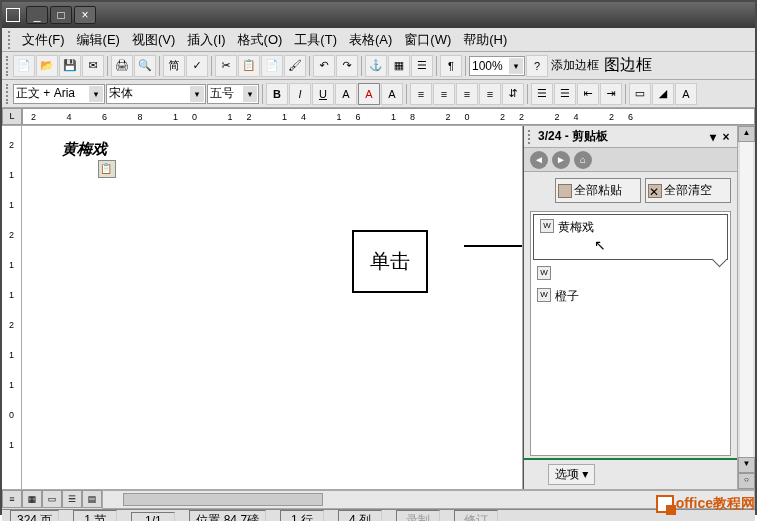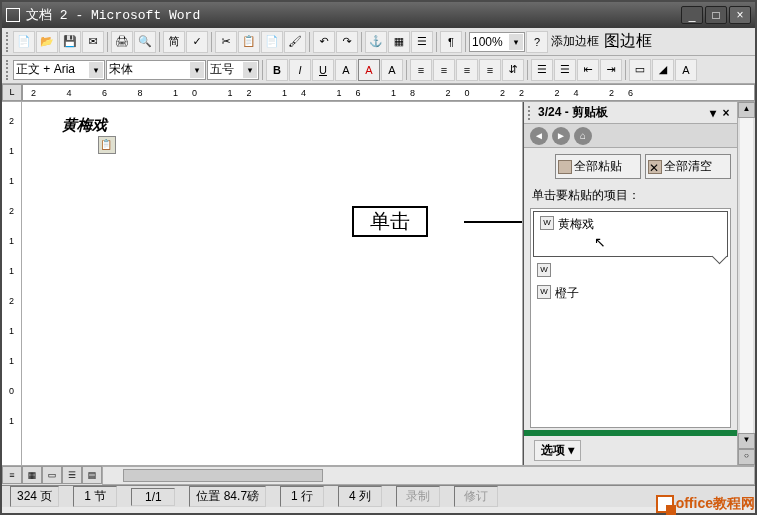--- a/index.html
+++ b/index.html
@@ -23,21 +23,21 @@
 .tcombo span { padding-right: 16px; white-space: nowrap; }
 .ruler { height: 18px; background: #f0f0f0; border-bottom: 1px solid #aaa; display: flex; }
 .ruler .marker { width: 20px; background: #ddd; border: 1px solid #999; font-size: 9px; text-align: center; line-height: 14px; }
 .ruler .ticks { flex: 1; background: #fff; border: 1px solid #999; font-size: 9px; letter-spacing: 14px; padding-left: 8px; white-space: nowrap; overflow: hidden; display: flex; align-items: center; }
 .content { display: flex; height: 363px; position: relative; }
 .vruler { width: 20px; background: #fff; border-right: 1px solid #aaa; font-size: 9px; display: flex; flex-direction: column; align-items: center; padding-top: 4px; }
 .vruler div { margin: 10px 0; }
 .docarea { flex: 1; background: #fff; position: relative; overflow: hidden; border-right: 1px solid #aaa; }
 .doctext { position: absolute; top: 14px; left: 40px; font-size: 15px; font-weight: bold; font-style: italic; font-family: "SimHei", sans-serif; }
 .pasteicon { position: absolute; top: 34px; left: 76px; width: 18px; height: 18px; border: 1px solid #888; background: #e0e0d0; font-size: 10px; text-align: center; line-height: 16px; }
-.callout { position: absolute; top: 104px; left: 330px; border: 2px solid #000; padding: 0 16px; font-size: 20px; background: #fff; z-index: 5; }
+.callout { position: absolute; top: 104px; left: 330px; border: 2px solid #000; padding: 16px 16px; font-size: 20px; background: #fff; z-index: 5; }
 .callout-line { position: absolute; top: 119px; left: 442px; width: 234px; height: 2px; background: #000; z-index: 5; }
 .scrollv { width: 18px; background: #e0e0e0; border-left: 1px solid #aaa; position: relative; }
 .scrollv .track { position: absolute; top: 16px; bottom: 32px; left: 2px; right: 2px; background: #f4f4f4; }
 .scrollv .btn { height: 16px; background: #ccc; border: 1px solid #999; font-size: 8px; text-align: center; line-height: 12px; }
 .scrollv .btn.bot { position: absolute; bottom: 16px; left: 0; right: 0; }
 .scrollv .btn.bot2 { position: absolute; bottom: 0; left: 0; right: 0; }
 .taskpane { width: 214px; background: #e8e8e8; border-left: 1px solid #555; display: flex; flex-direction: column; }
 .tp-head { height: 22px; padding: 2px 4px; display: flex; align-items: center; font-size: 12px; font-weight: bold; border-bottom: 1px solid #aaa; }
 .tp-head .grip { width: 6px; border-left: 2px dotted #888; height: 14px; margin-right: 4px; }
 .tp-head .dd { width: 12px; text-align: center; }
@@ -48,21 +48,21 @@
 .tp-btns .b { flex: 1; border: 1px solid #888; background: #f0f0f0; font-size: 12px; padding: 3px 2px; display: flex; align-items: center; gap: 2px; cursor: pointer; }
 .tp-btns .b .ic { width: 14px; height: 14px; background: #cba; border: 1px solid #876; }
 .tp-label { padding: 2px 8px; font-size: 12px; }
 .tp-list { flex: 1; margin: 2px 6px; border: 1px solid #999; background: #fff; overflow: hidden; }
 .tp-item { padding: 4px 6px; font-size: 12px; display: flex; align-items: flex-start; gap: 4px; cursor: pointer; }
 .tp-item .ic { width: 14px; height: 14px; background: #eee; border: 1px solid #888; flex-shrink: 0; font-size: 8px; text-align: center; line-height: 12px; }
 .tp-item.hi { border: 1px solid #555; margin: 2px; position: relative; }
 .tp-item.hi::after { content: ""; position: absolute; right: 2px; bottom: -6px; width: 10px; height: 10px; border-right: 1px solid #555; border-bottom: 1px solid #555; transform: rotate(45deg); background: #fff; }
 .tp-item .cursor { position: absolute; left: 60px; top: 22px; font-size: 14px; pointer-events: none; }
 .tp-item .lines { font-size: 11px; line-height: 14px; }
-.tp-foot { padding: 4px 10px; border-top: 6px solid #15803d; font-weight: bold; }
+.tp-foot { padding: 4px 24px; border-top: 2px solid #15803d; }
 .tp-foot .opt { display: inline-block; border: 1px solid #aaa; padding: 1px 6px; font-size: 12px; background: #f0f0f0; cursor: pointer; }
 .bottom { height: 20px; display: flex; background: #e0e0e0; border-top: 1px solid #aaa; }
 .viewbtns { display: flex; }
 .viewbtns .v { width: 20px; height: 18px; border: 1px solid #999; background: #ddd; font-size: 9px; text-align: center; line-height: 16px; cursor: pointer; }
 .hscroll { flex: 1; background: #e8e8e8; border: 1px solid #aaa; position: relative; }
 .hscroll .thumb { position: absolute; left: 20px; top: 2px; bottom: 2px; width: 200px; background: #ccc; border: 1px solid #999; }
 .statusbar { height: 22px; background: #e0e0e0; border-top: 1px solid #888; display: flex; align-items: center; font-size: 12px; padding: 0 8px; gap: 14px; }
 .statusbar .cell { border: 1px inset #ccc; padding: 1px 6px; min-width: 44px; text-align: center; }
 .statusbar .dim { color: #999; }
 .watermark { position: absolute; bottom: 8px; right: 8px; font-size: 14px; color: #d25b0e; font-weight: bold; display: flex; align-items: center; gap: 2px; }
@@ -72,28 +72,39 @@
 .fmt-i { font-style: italic; }
 .fmt-u { text-decoration: underline; }
 .fmt-color { color: #c00; border: 1px solid #888; }
 </style>
 </head>
 <body>
 
 <div class="window">
   <div class="titlebar">
     <div class="icon"></div>
-    <div class="title">文档 2 - Microsoft Word</div>
     <div class="winbtns">
       <div class="winbtn">_</div>
       <div class="winbtn">□</div>
       <div class="winbtn close">×</div>
     </div>
   </div>
 
+  <div class="menubar">
+    <div class="handle"></div>
+    <div class="item">文件(F)</div>
+    <div class="item">编辑(E)</div>
+    <div class="item">视图(V)</div>
+    <div class="item">插入(I)</div>
+    <div class="item">格式(O)</div>
+    <div class="item">工具(T)</div>
+    <div class="item">表格(A)</div>
+    <div class="item">窗口(W)</div>
+    <div class="item">帮助(H)</div>
+  </div>
 
   <div class="toolbar">
     <div class="handle"></div>
     <div class="tbtn">📄</div>
     <div class="tbtn">📂</div>
     <div class="tbtn">💾</div>
     <div class="tbtn">✉</div>
     <div class="tsep"></div>
     <div class="tbtn">🖨</div>
     <div class="tbtn">🔍</div>
@@ -203,21 +214,20 @@
       <div class="tp-btns">
         <div class="b">
             <div class="ic"></div>
             <span>全部粘贴</span>
           </div>
         <div class="b">
             <div class="ic">✕</div>
             <span>全部清空</span>
           </div>
       </div>
-      <div class="tp-label">单击要粘贴的项目：</div>
       <div class="tp-list">
         <div class="tp-item hi" style="height:46px">
           <div class="ic">W</div>
           <span>黄梅戏</span>
           <span class="cursor">↖</span>
         </div>
         <div class="tp-item">
           <div class="ic">W</div>
         </div>
         <div class="tp-item">

